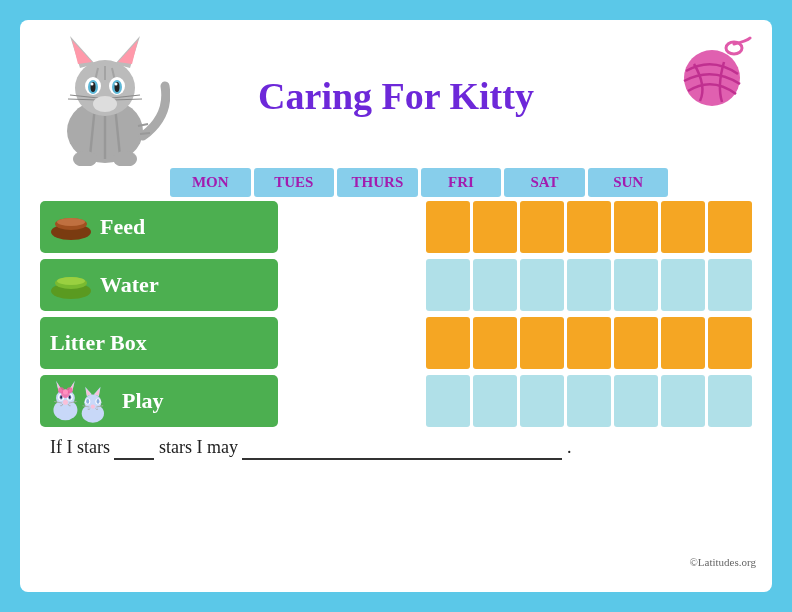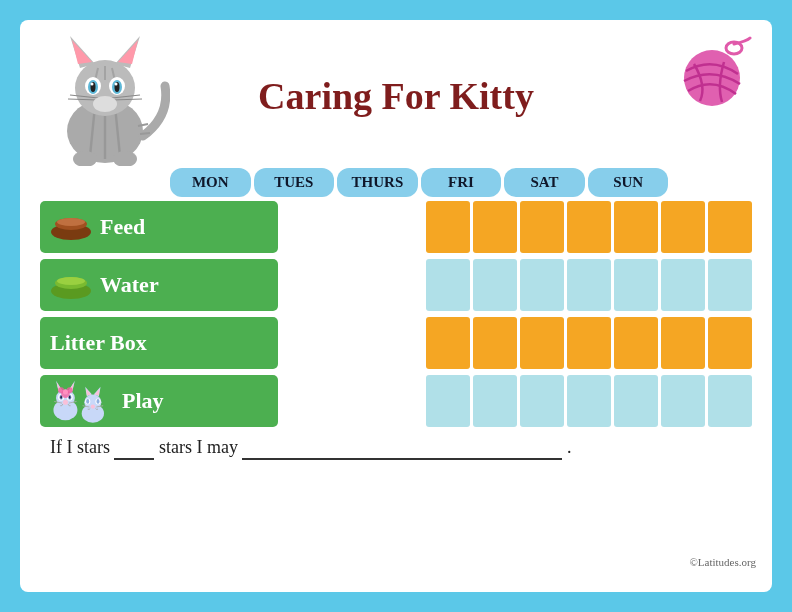--- a/index.html
+++ b/index.html
@@ -32,21 +32,21 @@
     .cat-img {
       position: absolute;
       left: 0;
       bottom: 0;
       width: 130px;
       height: 130px;
     }
     .title {
       font-size: 38px;
       font-weight: bold;
-      color: #7f1d1d;
+      color: #6d28d9;
       text-align: center;
       font-family: Georgia, serif;
     }
     .yarn-img {
       position: absolute;
       right: 0;
       top: 0;
       width: 90px;
       height: 70px;
     }
@@ -59,22 +59,22 @@
       grid-template-columns: repeat(7, 1fr);
       gap: 3px;
       margin-bottom: 4px;
     }
     .day-cell {
       background: #87ceeb;
       text-align: center;
       padding: 6px 2px;
       font-size: 15px;
       font-weight: bold;
-      color: #0f172a;
-      border-radius: 12px;
+      color: #a21caf;
+      border-radius: 3px;
     }
     .task-row {
       display: flex;
       align-items: stretch;
       margin-bottom: 6px;
       height: 52px;
     }
     .task-label {
       width: 238px;
       margin-right: 18px;

